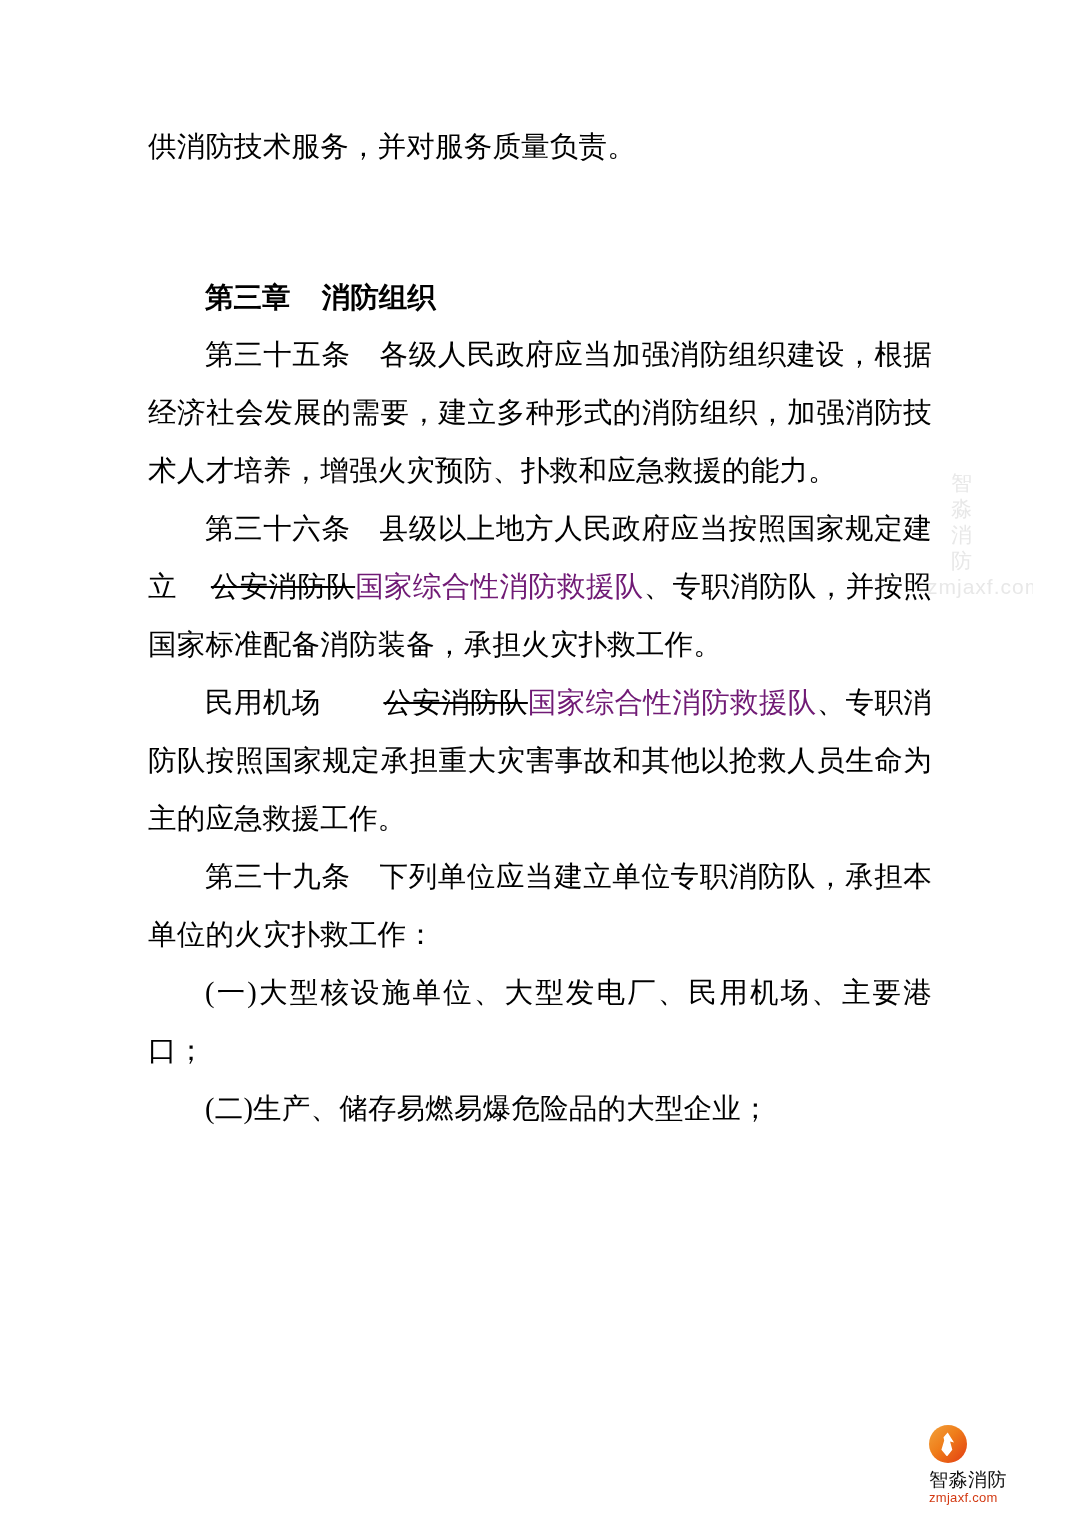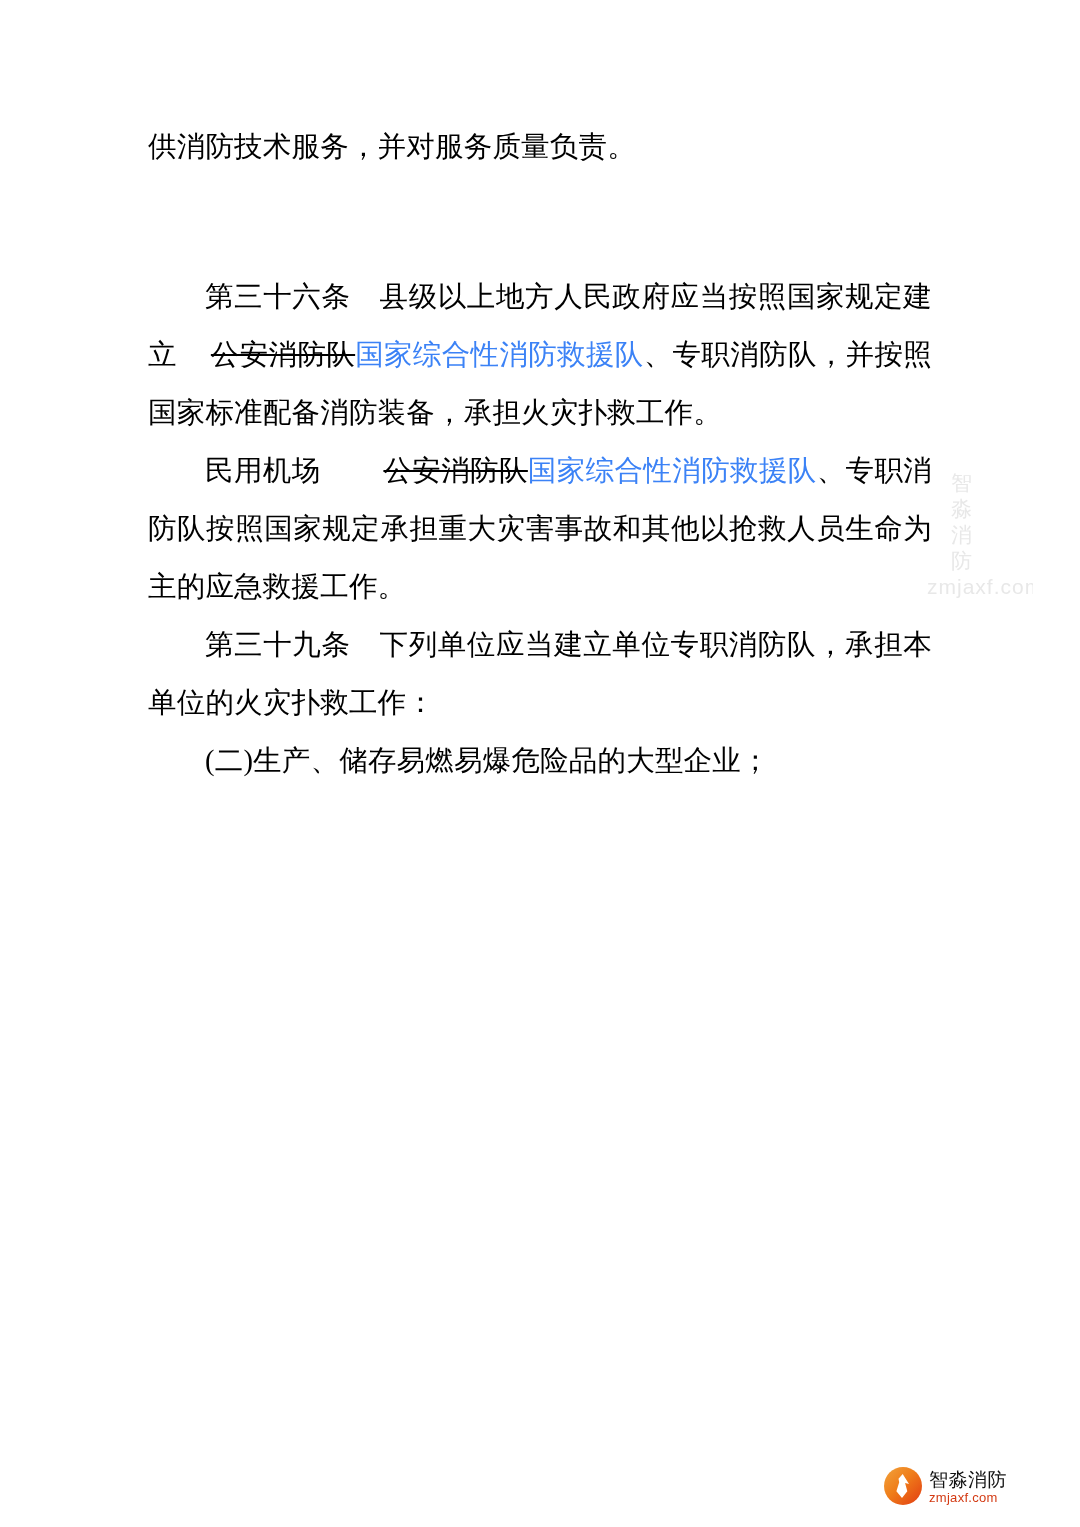--- a/index.html
+++ b/index.html
@@ -50,21 +50,21 @@
   }
   .chapter-heading .gap {
     display: inline-block;
     width: 1.1em;
   }
   .strike {
     text-decoration: line-through;
     margin-left: 34px;
   }
   .ins {
-    color: #3b82f6;
+    color: #701a75;
   }
   .watermark {
     position: absolute;
     right: 36px;
     top: 470px;
     width: 70px;
     text-align: center;
     color: #e8e8e8;
     font-size: 21px;
     line-height: 26px;
@@ -73,22 +73,23 @@
     user-select: none;
   }
   .watermark .wm-line {
     display: block;
   }
   .logo {
     position: absolute;
     right: 26px;
     bottom: 22px;
     display: flex;
-    align-items: flex-end;
+    align-items: flex-start;
     gap: 7px;
+    flex-direction: column;
   }
   .logo-mark {
     width: 38px;
     height: 38px;
     border-radius: 50%;
     background: linear-gradient(135deg, #f2a33c 0%, #ef7d1a 45%, #e23b12 100%);
     position: relative;
     flex: none;
   }
   .logo-mark::after {
@@ -124,30 +125,33 @@
 <body>
 
 <div class="page">
 
   <div class="content">
 
     <p class="para">供消防技术服务，并对服务质量负责。</p>
 
     <div class="spacer-lg"></div>
 
+    <p class="chapter-heading"><span>第三章</span><span class="gap"></span><span>消防组织</span></p>
 
+    <p class="para indent"><span>第三十五条　各级人民政府应当加强消防组织建设，根据经济社会发展的需要，建立多种形式的消防组织，加强消防技术人才培养，增强火灾预防、扑救和应急救援的能力。</span></p>
 
     <p class="para indent"><span>第三十六条　县级以上地方人民政府应当按照国家规定建立</span><span class="strike">公安消防队</span><span class="ins">国家综合性消防救援队</span><span>、专职消防队，并按照国家标准配备消防装备，承担火灾扑救工作。</span></p>
 
 
     <p class="para indent"><span>民用机场　</span><span class="strike">公安消防队</span><span class="ins">国家综合性消防救援队</span><span>、专职消防队按照国家规定承担重大灾害事故和其他以抢救人员生命为主的应急救援工作。</span></p>
 
 
     <p class="para indent"><span>第三十九条　下列单位应当建立单位专职消防队，承担本单位的火灾扑救工作：</span></p>
 
+    <p class="para indent"><span>(一)大型核设施单位、大型发电厂、民用机场、主要港口；</span></p>
 
     <p class="para indent"><span>(二)生产、储存易燃易爆危险品的大型企业；</span></p>
 
   </div>
 
   <div class="watermark">
     <span class="wm-line">智</span>
     <span class="wm-line">淼</span>
     <span class="wm-line">消</span>
     <span class="wm-line">防</span>

